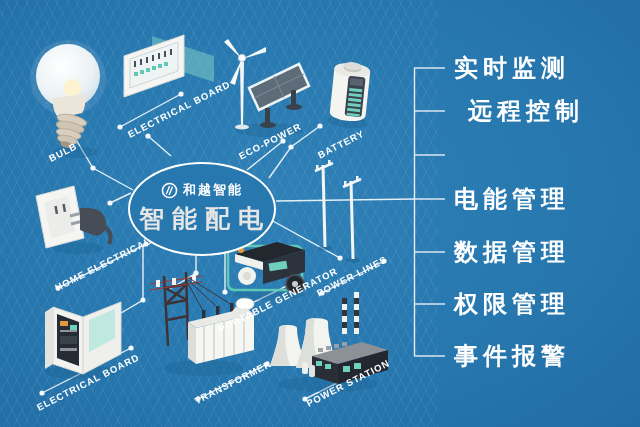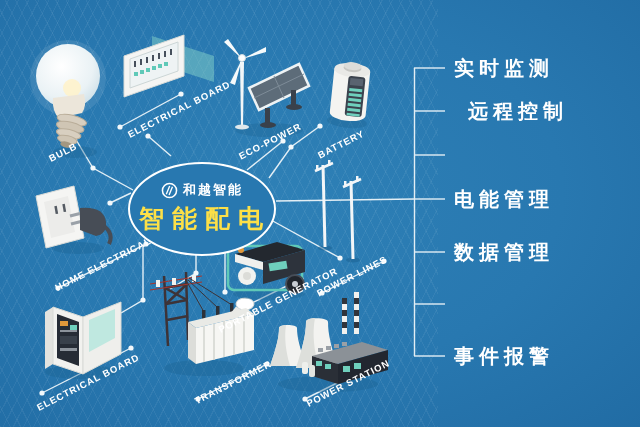--- a/index.html
+++ b/index.html
@@ -23,24 +23,24 @@
   }
   .hub{
     position:absolute; left:128px; top:162px; width:148px; height:94px;
     border:2.5px solid #ffffff; border-radius:50%;
     background:#2878b0;
     display:flex; flex-direction:column; align-items:center; justify-content:center;
     box-sizing:border-box;
   }
   .brand-row{display:flex; align-items:center; gap:5px; margin-top:-2px;}
   .brand-name{color:#fff; font-size:13px; font-weight:bold; letter-spacing:2px;}
-  .hub-title{color:#fde047; font-size:25px; font-weight:bold; letter-spacing:8px; margin-top:3px; margin-left:6px; white-space:nowrap;}
+  .hub-title{color:#e5e5e5; font-size:25px; font-weight:bold; letter-spacing:8px; margin-top:3px; margin-left:6px; white-space:nowrap;}
   .feature-item{
     position:absolute; left:454px; transform:translateY(-50%);
-    color:#fff; font-size:20px; font-weight:bold; letter-spacing:5px; white-space:nowrap;font-family:Liberation Serif, serif;
+    color:#fff; font-size:24px; font-weight:bold; letter-spacing:5px; white-space:nowrap;font-family:Liberation Serif, serif;
   }
 </style>
 </head>
 <body>
 
 <div class="canvas">
 
   <div class="grid"></div>
 
   <svg class="connectors" width="640" height="427">
@@ -371,15 +371,16 @@
       </svg>
       <span class="brand-name">和越智能</span>
     </div>
     <div class="hub-title">智能配电</div>
   </div>
 
   <div class="feature-item" style="top:68px;">实时监测</div>
   <div class="feature-item" style="top:111px;margin-left:14px;">远程控制</div>
   <div class="feature-item" style="top:199px;">电能管理</div>
   <div class="feature-item" style="top:252px;">数据管理</div>
+  <div class="feature-item" style="top:304px;">权限管理</div>
   <div class="feature-item" style="top:356px;">事件报警</div>
 
 </div>
 
 </body></html>

